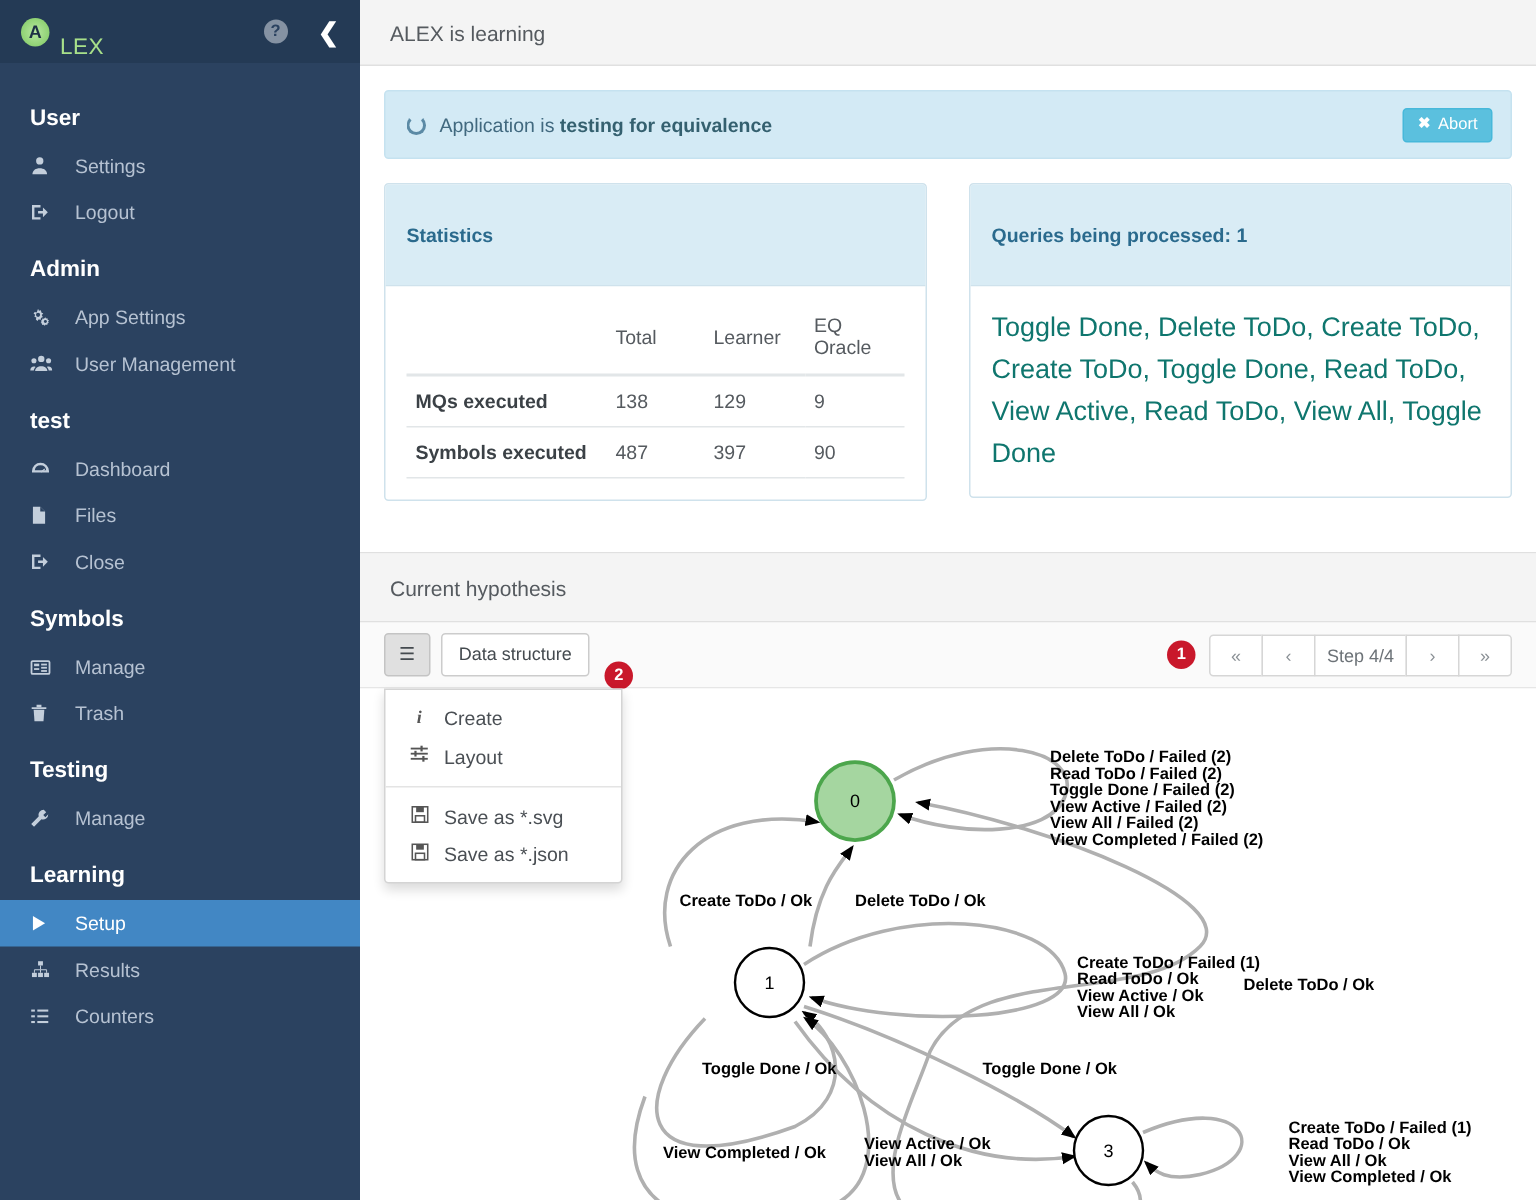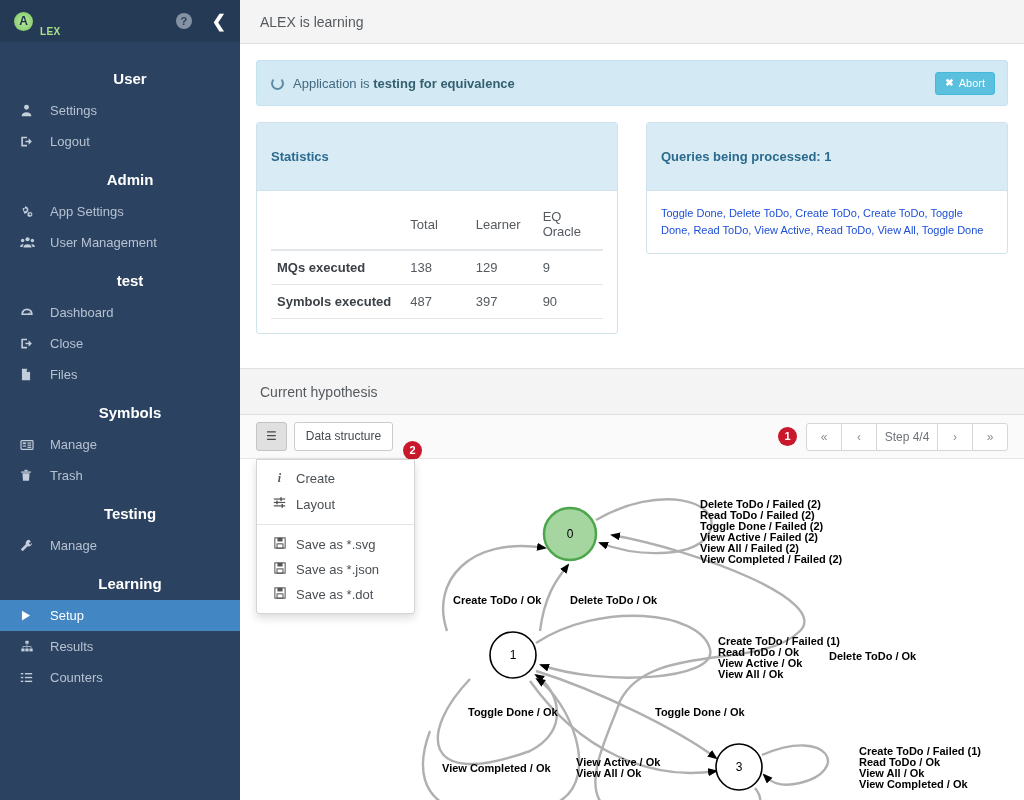--- a/index.html
+++ b/index.html
@@ -25,32 +25,32 @@
     padding: 0 14px;
   }
   .brand { display: flex; align-items: center; gap: 7px; }
   .brand-logo {
     width: 19px; height: 19px; border-radius: 50%;
     background: radial-gradient(circle at 50% 50%, #b8e8a0 0%, #8ed173 70%, #7ac45f 100%);
     color: #1d3045; font-size: 12px; font-weight: bold;
     display: flex; align-items: center; justify-content: center;
     line-height: 1;
   }
-  .brand-name { color: #a8e08a; font-size: 10px; font-weight: bold; letter-spacing: .3px; margin-top: 20px; }
+  .brand-name { color: #a8e08a; font-size: 15px; font-weight: normal; letter-spacing: .3px; margin-top: 20px; }
   .header-actions { margin-left: auto; display: flex; align-items: center; gap: 20px; }
   .help-icon {
     width: 16px; height: 16px; border-radius: 50%;
     background: #8592a3; color: #2b4260;
     font-size: 11px; font-weight: bold;
     display: flex; align-items: center; justify-content: center;
     line-height: 1;
   }
   .collapse-icon { color: #ffffff; font-size: 17px; font-weight: bold; line-height: 1; }
 
-  .nav { padding-top: 14px; text-align: center; }
+  .nav { padding-top: 14px; }
   .nav-group-title {
     color: #ffffff; font-size: 15px; font-weight: bold;
     padding: 14px 0 8px 20px;
   }
   .nav-item {
     display: flex; align-items: center;
     height: 31px;
     padding-left: 20px;
     color: #b6c2d2; font-size: 13px;
     cursor: pointer;
@@ -106,21 +106,21 @@
   }
   .panel-stats { width: 362px; }
   .panel-queries { width: 362px; align-self: flex-start; }
   .panel-head {
     background: #d9ecf5; border-bottom: 1px solid #cfe2ec;
     padding: 26px 14px;
     color: #2a6a8d; font-size: 13px; font-weight: bold;
     border-radius: 2px 2px 0 0;
   }
   .panel-body { padding: 12px 14px 14px 14px; }
-  .queries-body { padding: 14px; color: #1d4ed8; font-size: 11px; line-height: 1.55; }
+  .queries-body { padding: 14px; color: #0f766e; font-size: 18px; line-height: 1.55; }
 
   table.stats { width: 100%; border-collapse: collapse; font-size: 13px; }
   table.stats th {
     font-weight: normal; color: #555a5f;
     text-align: left; padding: 6px 6px 10px 6px;
   }
   table.stats td { color: #555a5f; padding: 9px 6px; }
   table.stats td.rowlabel { font-weight: bold; color: #3b4146; }
   table.stats tbody tr { border-top: 1px solid #e2e6e8; }
   table.stats tbody tr:first-child { border-top: 2px solid #e2e6e8; }
@@ -257,35 +257,35 @@
           <span class="ico">
             <svg width="14" height="13" viewBox="0 0 16 16" fill="currentColor">
               <path d="M8 3a7 7 0 0 0-7 7v1h14v-1a7 7 0 0 0-7-7zm0 2.2a4.8 4.8 0 0 1 4.7 4.1H3.3A4.8 4.8 0 0 1 8 5.2z"></path>
               <path d="M8 10.5l3.2-2.7.6.8L8.6 11z"></path>
             </svg>
           </span>
           <span>Dashboard</span>
         </div>
         <div class="nav-item">
           <span class="ico">
+            <svg width="12" height="13" viewBox="0 0 14 16" fill="currentColor">
+              <path d="M2 1h6l4 4v10H2z"></path>
+              <path d="M8 1v4h4z" fill="#2b4260"></path>
+            </svg>
+          </span>
+          <span>Files</span>
+        </div>
+        <div class="nav-item">
+          <span class="ico">
             <svg width="14" height="13" viewBox="0 0 16 16" fill="currentColor">
               <path d="M1 2h7v2H3v8h5v2H1z"></path>
               <path d="M10 4l4 4-4 4v-3H6V7h4z"></path>
             </svg>
           </span>
           <span>Close</span>
-        </div>
-        <div class="nav-item">
-          <span class="ico">
-            <svg width="12" height="13" viewBox="0 0 14 16" fill="currentColor">
-              <path d="M2 1h6l4 4v10H2z"></path>
-              <path d="M8 1v4h4z" fill="#2b4260"></path>
-            </svg>
-          </span>
-          <span>Files</span>
         </div>
         <div class="nav-group-title">Symbols</div>
         <div class="nav-item">
           <span class="ico">
             <svg width="14" height="12" viewBox="0 0 16 14" fill="currentColor">
               <rect x="1" y="2" width="14" height="10" rx="1" fill="none" stroke="currentColor" stroke-width="1.4"></rect>
               <rect x="3" y="4" width="4" height="2"></rect>
               <rect x="3" y="7.5" width="4" height="1.4"></rect>
               <rect x="8.5" y="4" width="4.5" height="1.4"></rect>
               <rect x="8.5" y="6.5" width="4.5" height="1.4"></rect>
@@ -460,28 +460,20 @@
                   </svg></span>
                 <span>Save as *.svg</span>
               </div>
               <div class="dd-item">
                 <span class="dd-ico"><svg width="12" height="12" viewBox="0 0 14 14" fill="none" stroke="currentColor" stroke-width="1.2">
                     <rect x="1" y="1" width="12" height="12"></rect>
                     <rect x="4" y="1" width="6" height="4.2" fill="currentColor" stroke="none"></rect>
                     <rect x="3.5" y="8" width="7" height="5"></rect>
                   </svg></span>
                 <span>Save as *.json</span>
-              </div>
-              <div class="dd-item">
-                <span class="dd-ico"><svg width="12" height="12" viewBox="0 0 14 14" fill="none" stroke="currentColor" stroke-width="1.2">
-                    <rect x="1" y="1" width="12" height="12"></rect>
-                    <rect x="4" y="1" width="6" height="4.2" fill="currentColor" stroke="none"></rect>
-                    <rect x="3.5" y="8" width="7" height="5"></rect>
-                  </svg></span>
-                <span>Save as *.dot</span>
               </div>
             </div>
         </div>
       </div>
 
       <div class="graph-wrap">
         <svg class="graph-svg" width="784" height="372" viewBox="240 428 784 372">
           <defs>
             <marker id="ah" markerWidth="10" markerHeight="10" refX="8" refY="4" orient="auto" markerUnits="userSpaceOnUse">
               <path d="M0,0 L10,4 L0,8 z" fill="#000000"></path>

